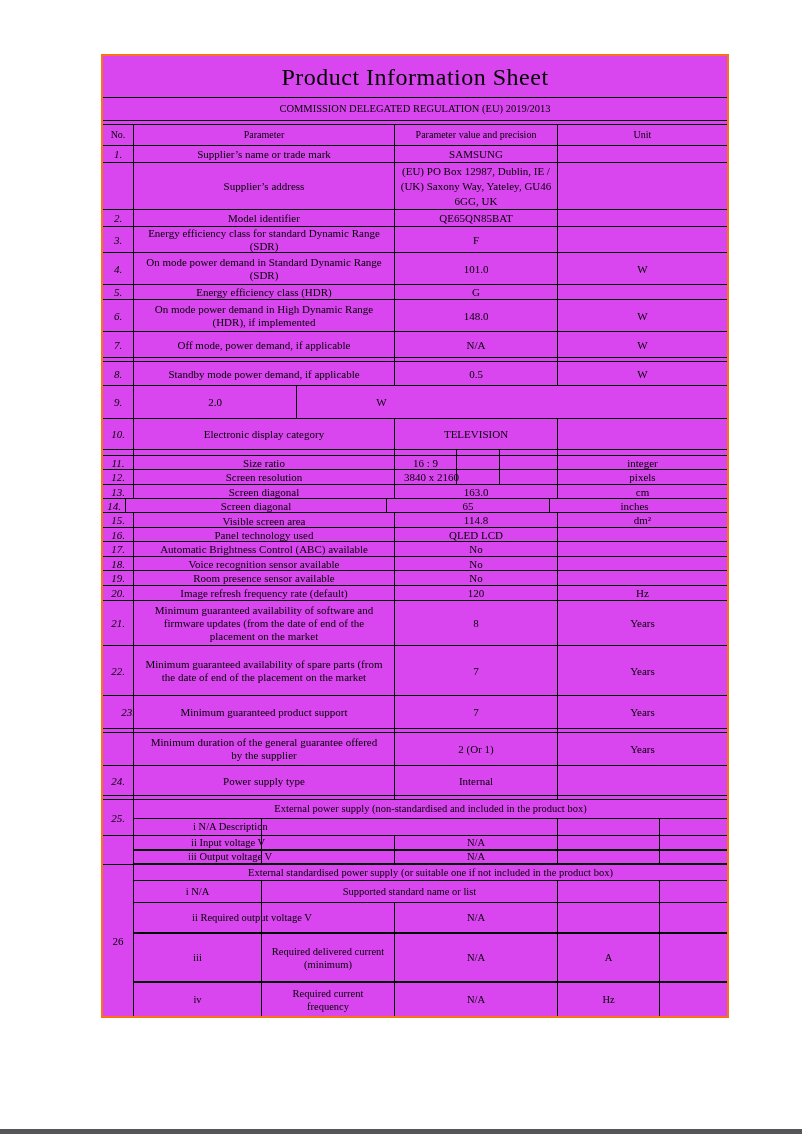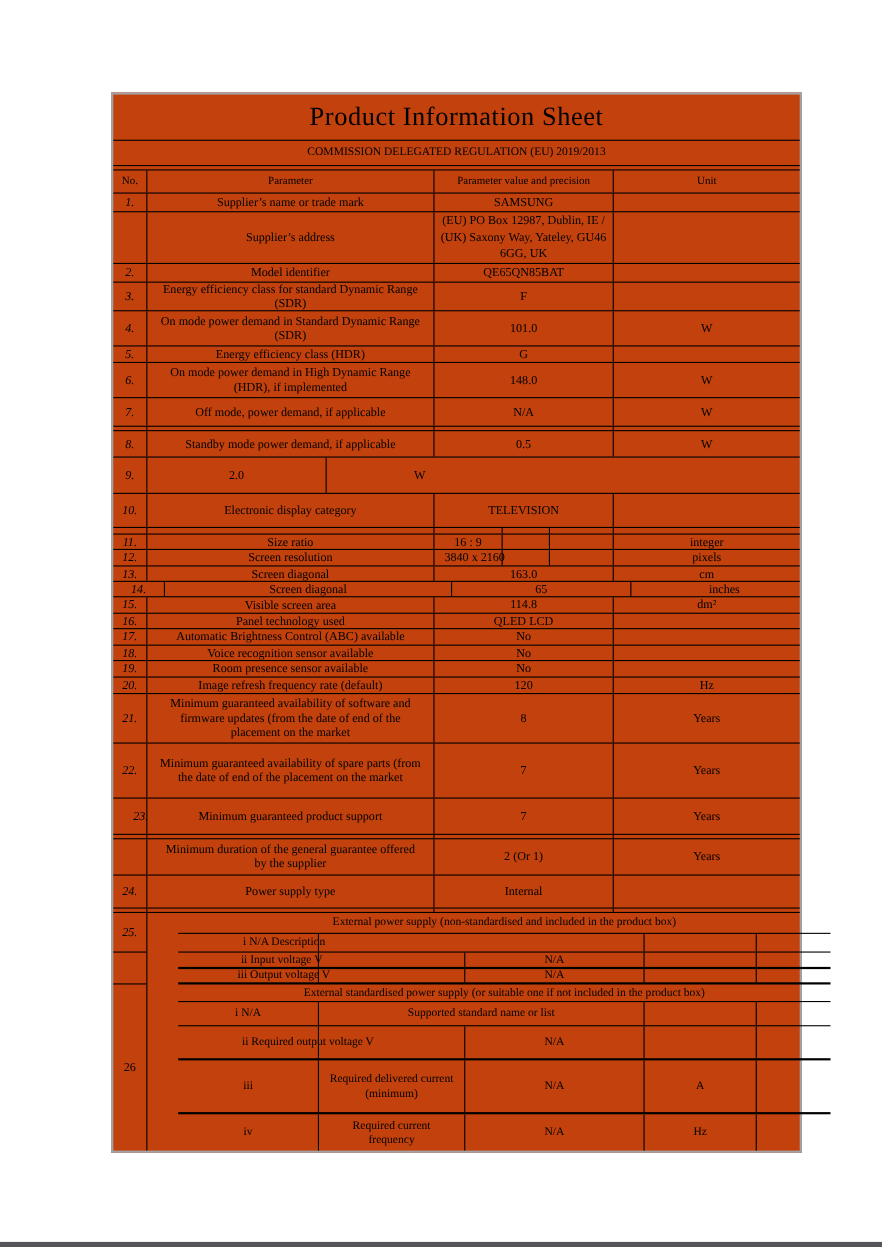--- a/index.html
+++ b/index.html
@@ -1,43 +1,43 @@
 <!DOCTYPE html>
 <html><head>
 <meta charset="utf-8">
 <style>
   html,body{margin:0;padding:0;}
   body{
     width:802px;height:1134px;position:relative;background:#ffffff;overflow:hidden;
     font-family:"Liberation Serif","DejaVu Serif",serif;color:#000;
   }
   .sheet{
-    position:absolute;left:101px;top:84px;width:624px;
-    border:2px solid #a3a3a3;background:#c2410c;
+    position:absolute;left:101px;top:54px;width:624px;
+    border:2px solid #f97316;background:#d946ef;
   }
   .row{display:flex;box-sizing:border-box;border-bottom:1px solid #000;}
   .row.tk{border-bottom-width:2px;}
   .row.last{border-bottom:none;}
   .cell{
     box-sizing:border-box;border-right:1px solid #000;
     display:flex;align-items:center;justify-content:center;
     text-align:center;font-size:11px;line-height:12px;overflow:visible;
     height:100%;flex:0 0 auto;
   }
   .cell:last-child{border-right:none;}
   .cell .tx{position:relative;z-index:3;}
   .cell .tx div{line-height:13px;}
   .cell.addr .tx div{line-height:15px;}
   .cell.num{font-style:italic;}
   .cell.hdr{font-size:10px;}
   .cell.small{font-size:10.5px;}
   .cell.title{font-size:24px;line-height:26px;letter-spacing:0.5px;}
   .cell.reg{font-size:10.5px;}
   .cell.ovf{justify-content:flex-start;text-align:left;white-space:nowrap;}
-  .brow{display:flex;gap:28px;}
+  .brow{display:flex;}
   .no-col{box-sizing:border-box;width:31px;border-right:1px solid #000;flex:0 0 auto;}
   .no-cell{
     box-sizing:border-box;border-bottom:1px solid #000;
     display:flex;align-items:center;justify-content:center;
     font-size:11px;
   }
   .no-cell:last-child{border-bottom:none;}
   .bt-rows{flex:0 0 auto;width:593px;}
   .bottom-bar{position:absolute;left:0;top:1129px;width:802px;height:5px;background:#56565a;}
 </style>
@@ -321,21 +321,21 @@
           <span class="tx">Screen diagonal</span>
         </div>
         <div class="cell" style="width: 163px;">
           <span class="tx">163.0</span>
         </div>
         <div class="cell" style="width: 169px;">
           <span class="tx">cm</span>
         </div>
       </div>
       <div class="row" style="height: 14px;">
-        <div class="cell num" style="width: 47px;">
+        <div class="cell num" style="width: 23px;">
           <span class="tx">14.</span>
         </div>
         <div class="cell" style="width: 261px;">
           <span class="tx">Screen diagonal</span>
         </div>
         <div class="cell" style="width: 163px;">
           <span class="tx">65</span>
         </div>
         <div class="cell" style="width: 169px;">
           <span class="tx">inches</span>

